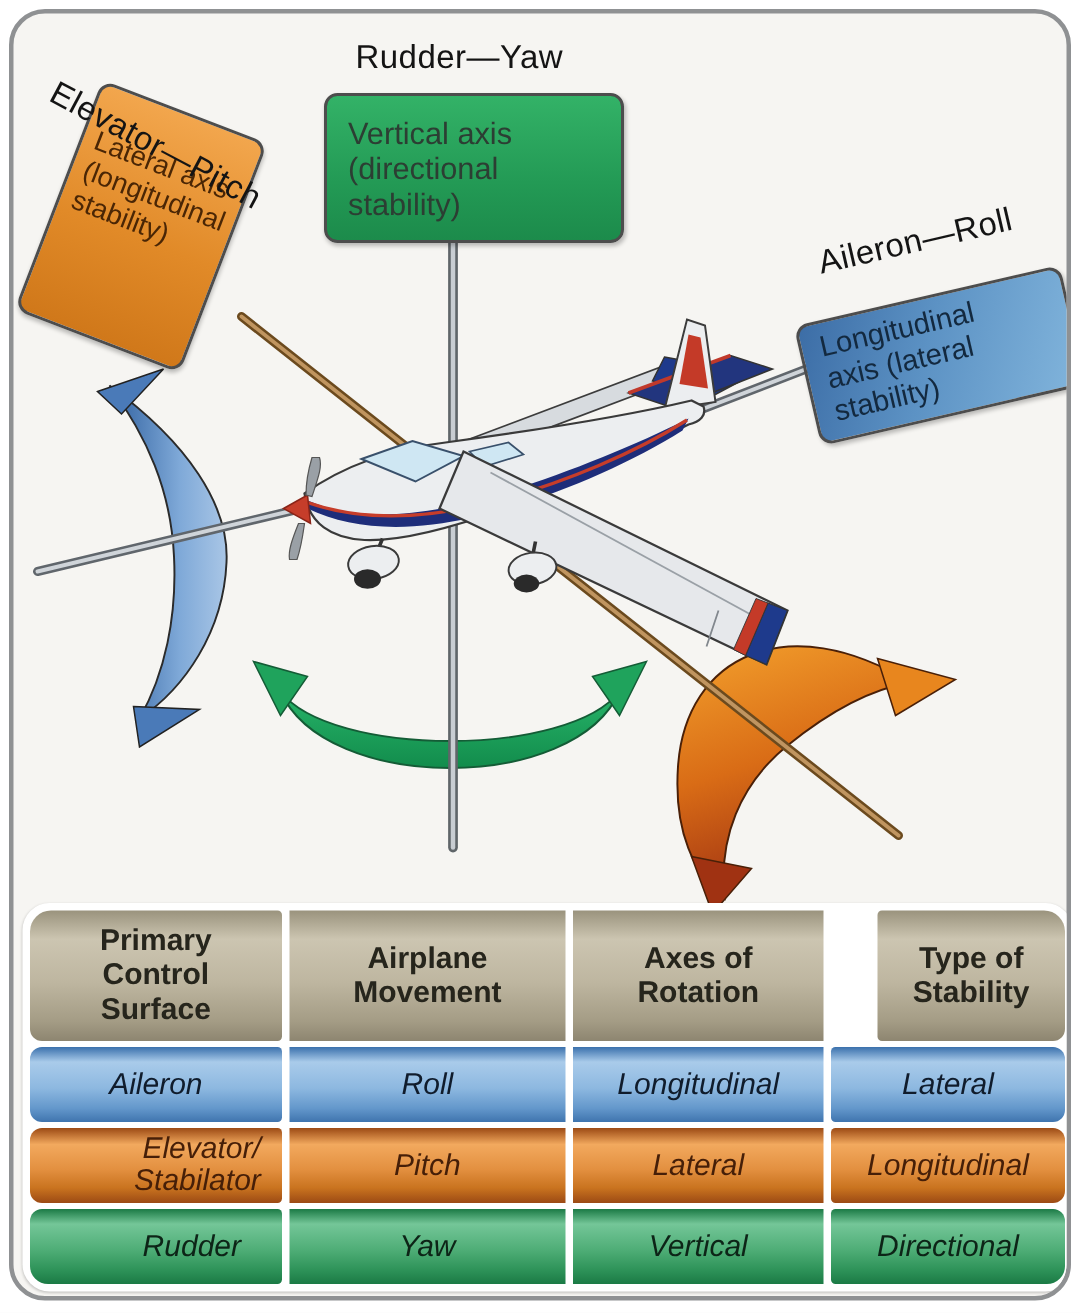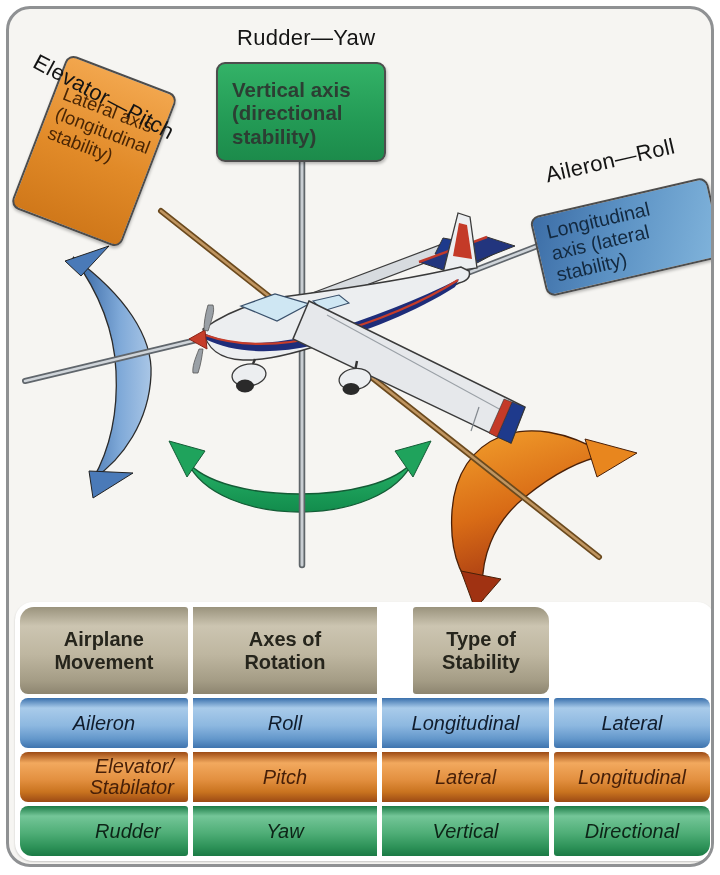--- a/index.html
+++ b/index.html
@@ -14,23 +14,23 @@
   .t-yaw{left:228px;top:16px;}
   .t-pitch{left:32px;top:40px;transform:rotate(28deg);transform-origin:left top;}
   .t-roll{left:534px;top:154px;transform:rotate(-13deg);transform-origin:left top;}
 
   
   .axis-box{position:absolute;z-index:2;border:2px solid #4d4d4d;border-radius:9px;
             box-shadow:1px 2px 3px rgba(0,0,0,.25);line-height:1.14;}
   .box-pitch{left:26px;top:60px;width:118px;height:164px;transform:rotate(21deg);
              background:linear-gradient(180deg,#f2a64d 0%,#e18a28 55%,#d0781a 100%);
              color:#4a2605;font-size:18.5px;padding:26px 6px 6px 8px;}
-  .box-yaw{left:207px;top:53px;width:170px;height:100px;
+  .box-yaw{left:207px;top:53px;width:200px;height:100px;
            background:linear-gradient(180deg,#33b267 0%,#239a55 60%,#1c8b4b 100%);
-           color:#2c3e33;font-size:20.5px;padding:14px 10px 8px 14px;font-weight:bold;}
+           color:#2c3e33;font-size:20.5px;padding:14px 10px 8px 14px;}
   .box-roll{left:527px;top:187px;width:182px;height:82px;transform:rotate(-13deg);
             background:linear-gradient(115deg,#3c6da6 0%,#5c92c4 45%,#82b5dc 100%);
             color:#13293f;font-size:19.5px;padding:5px 8px 4px 12px;}
   .box-text{display:inline-block;}
   .box-pitch .box-text{max-width:106px;}
   .box-yaw .box-text{max-width:148px;}
   .box-roll .box-text{max-width:138px;}
 
   
   .table-wrap{position:absolute;left:6px;top:593px;width:700px;z-index:3;
@@ -154,20 +154,23 @@
     <div class="axis-box box-yaw">
       <span class="box-text">Vertical axis (directional stability)</span>
     </div>
     <div class="axis-box box-roll">
       <span class="box-text">Longitudinal axis (lateral stability)</span>
     </div>
 
     <div class="table-wrap">
       <div class="trow thead">
         <div class="tcell">
+            <span>Primary Control Surface</span>
+          </div>
+        <div class="tcell">
             <span>Airplane Movement</span>
           </div>
         <div class="tcell">
             <span>Axes of Rotation</span>
           </div>
         <div class="tcell">
             <span>Type of Stability</span>
           </div>
       </div>
       <div class="trow tdata row-aileron">

